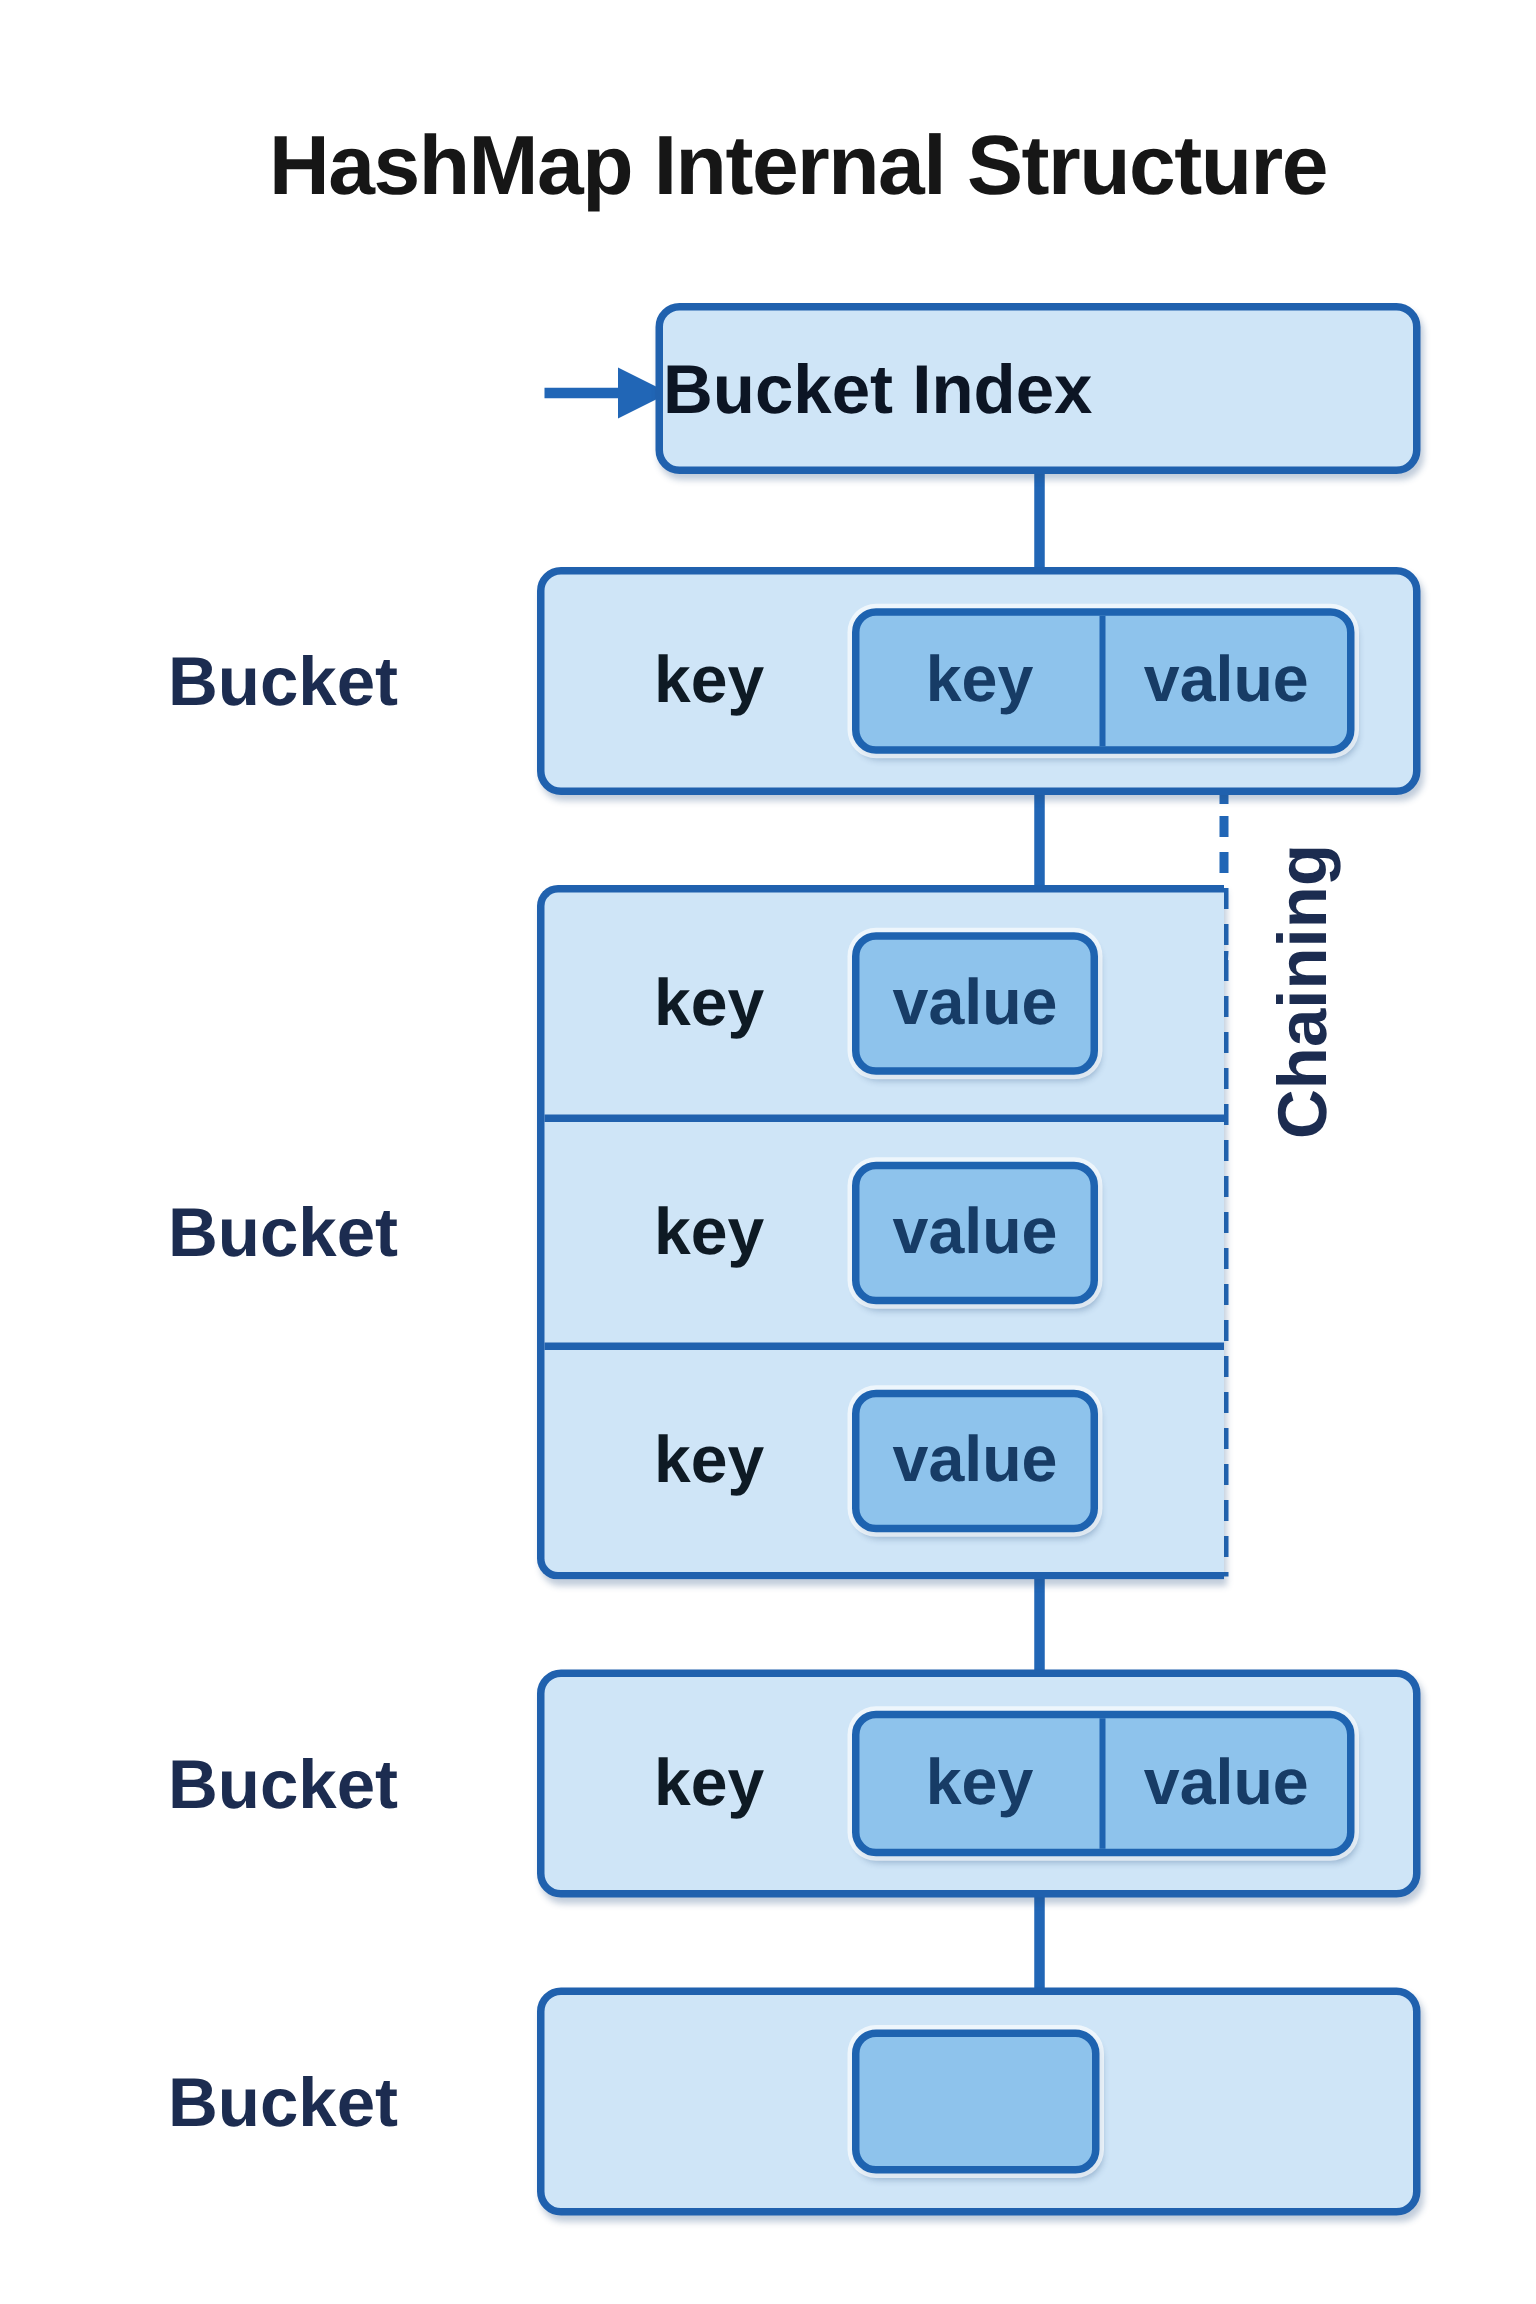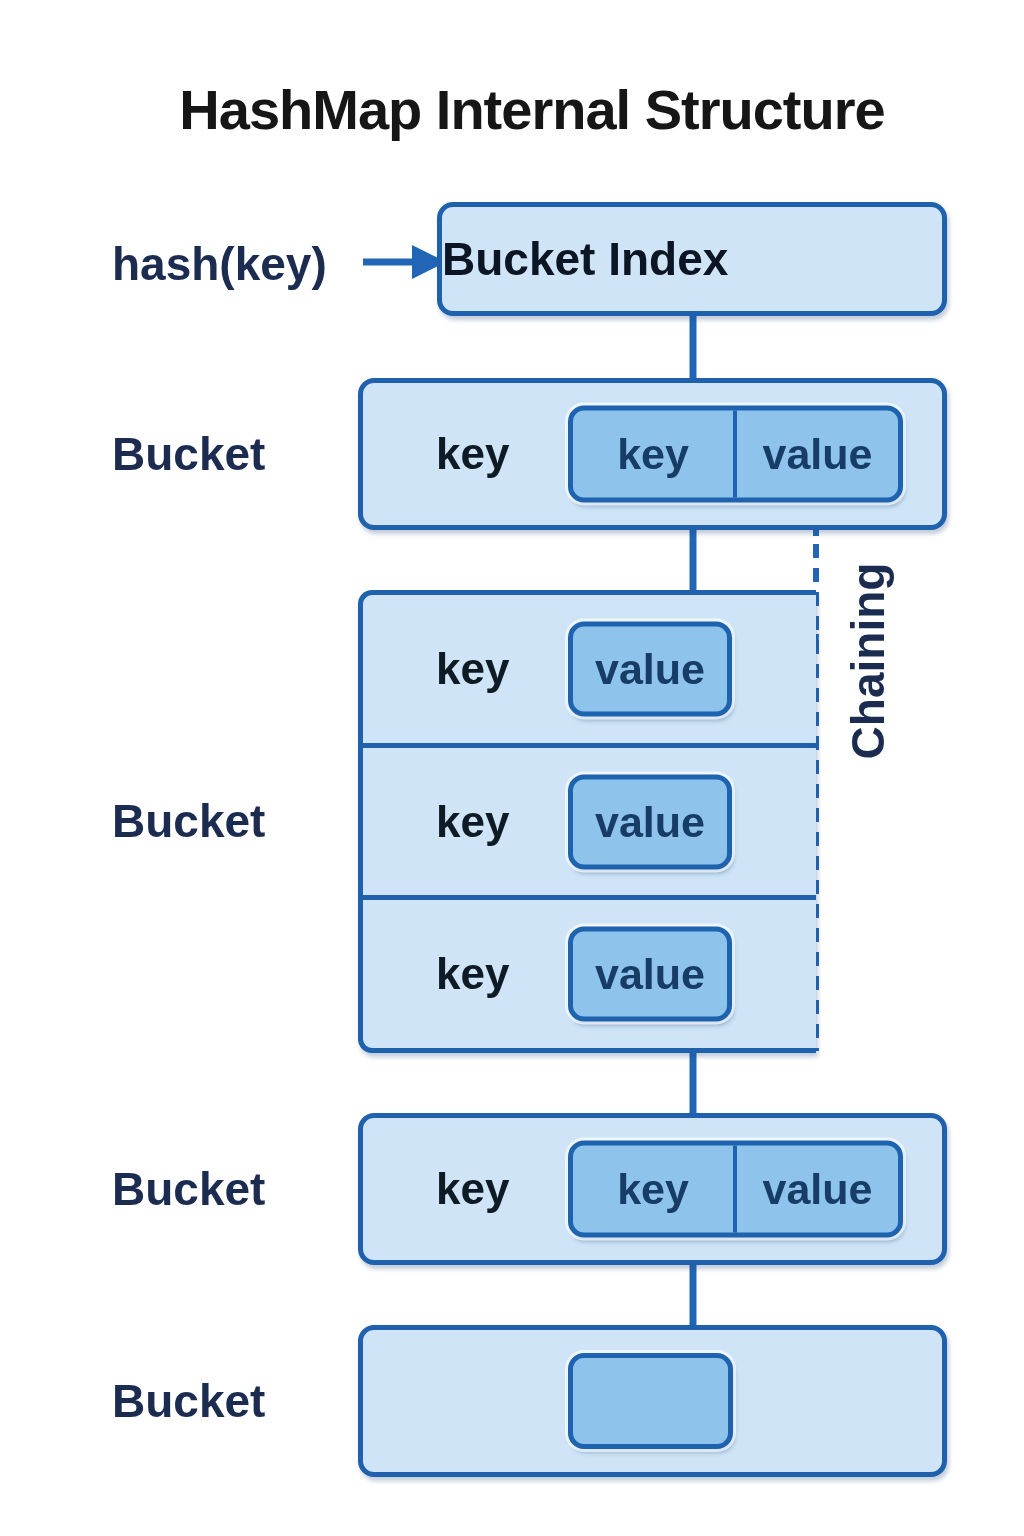--- a/index.html
+++ b/index.html
@@ -135,21 +135,20 @@
 
     <line class="sline-thin" x1="650" y1="706" x2="650" y2="782"></line>
     <line class="sline-thin" x1="650" y1="860" x2="650" y2="937"></line>
 
     <line class="sline-thin" x1="816" y1="498" x2="816" y2="536"></line>
     <line class="dline" x1="816" y1="544" x2="816" y2="1051"></line>
     <path class="dline-branch" d="M 816 634 Q 816 666 786 666 L 772 666"></path>
     <polygon class="ahead" points="744,666 770,651 770,681"></polygon>
   </svg>
 
-  <div class="side-label hash-label">hash(key)</div>
 
   <div class="big-box bucket-index">
     <span>Bucket Index</span>
   </div>
 
   <div class="side-label bucket-label-1">Bucket</div>
   <div class="side-label bucket-label-2">Bucket</div>
   <div class="side-label bucket-label-3">Bucket</div>
   <div class="side-label bucket-label-4">Bucket</div>
 

